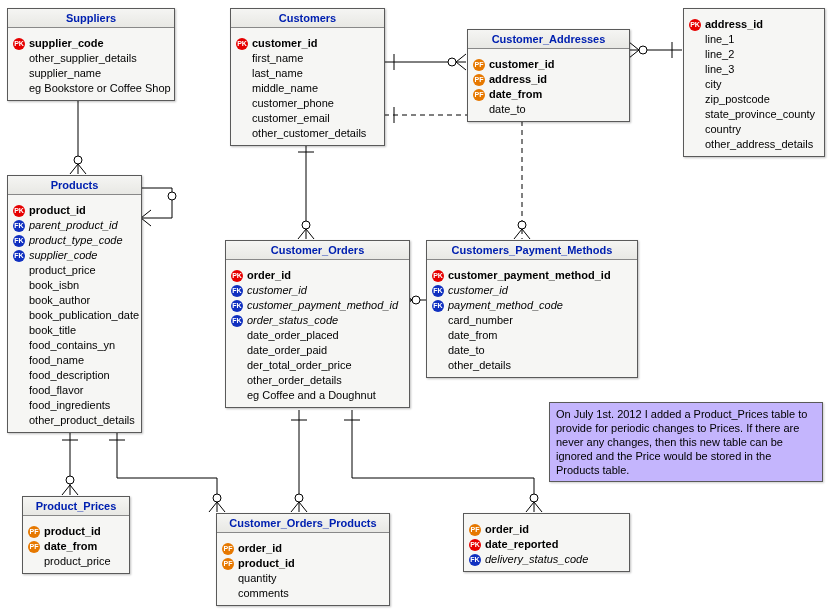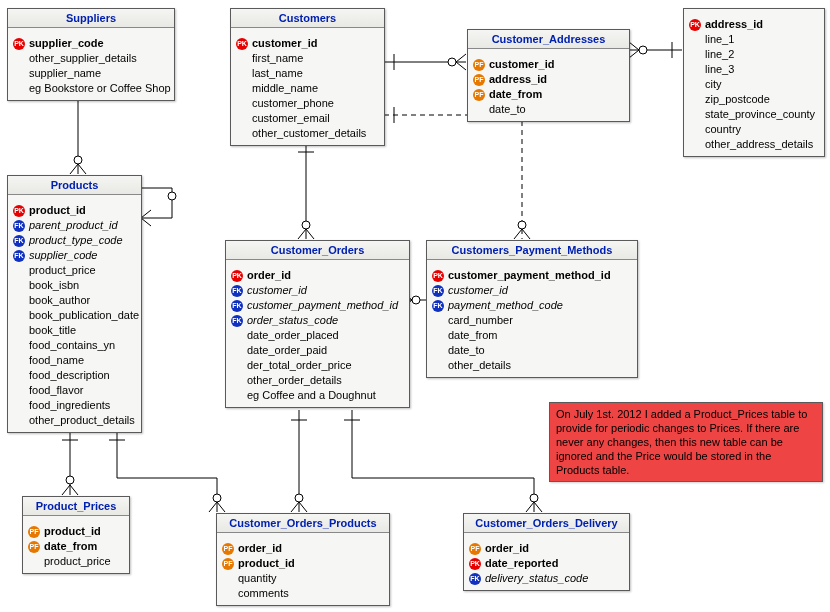--- a/index.html
+++ b/index.html
@@ -54,21 +54,21 @@
   font-weight: bold;
 }
 .pk .circ { background: #e60000; color: #fff; }
 .pf .circ { background: #e67800; color: #fff; }
 .fk .circ { background: #1030c0; color: #fff; }
 .bold { font-weight: bold; }
 .italic { font-style: italic; }
 .note {
   position: absolute;
   border: 1px solid #5a5a5a;
-  background: #ef4444;
+  background: #c4b5fd;
   padding: 4px 6px;
   font-size: 11px;
   line-height: 14px;
   box-shadow: 1px 1px 2px rgba(0,0,0,0.2);
 }
 svg.connectors {
   position: absolute;
   top: 0; left: 0;
   width: 830px; height: 612px;
   pointer-events: none;
@@ -487,21 +487,20 @@
         <span class="">quantity</span>
       </div>
       <div class="row">
         <span class="icon"></span>
         <span class="">comments</span>
       </div>
     </div>
 </div>
 
 <div class="entity" style="left:463px; top:513px; width:165px;">
-  <div class="entity-title">Customer_Orders_Delivery</div>
   <div class="entity-body">
       <div class="row">
         <span class="icon pf">
           <span class="circ">PF</span>
         </span>
         <span class=" bold">order_id</span>
       </div>
       <div class="row">
         <span class="icon pk">
           <span class="circ">PK</span>

